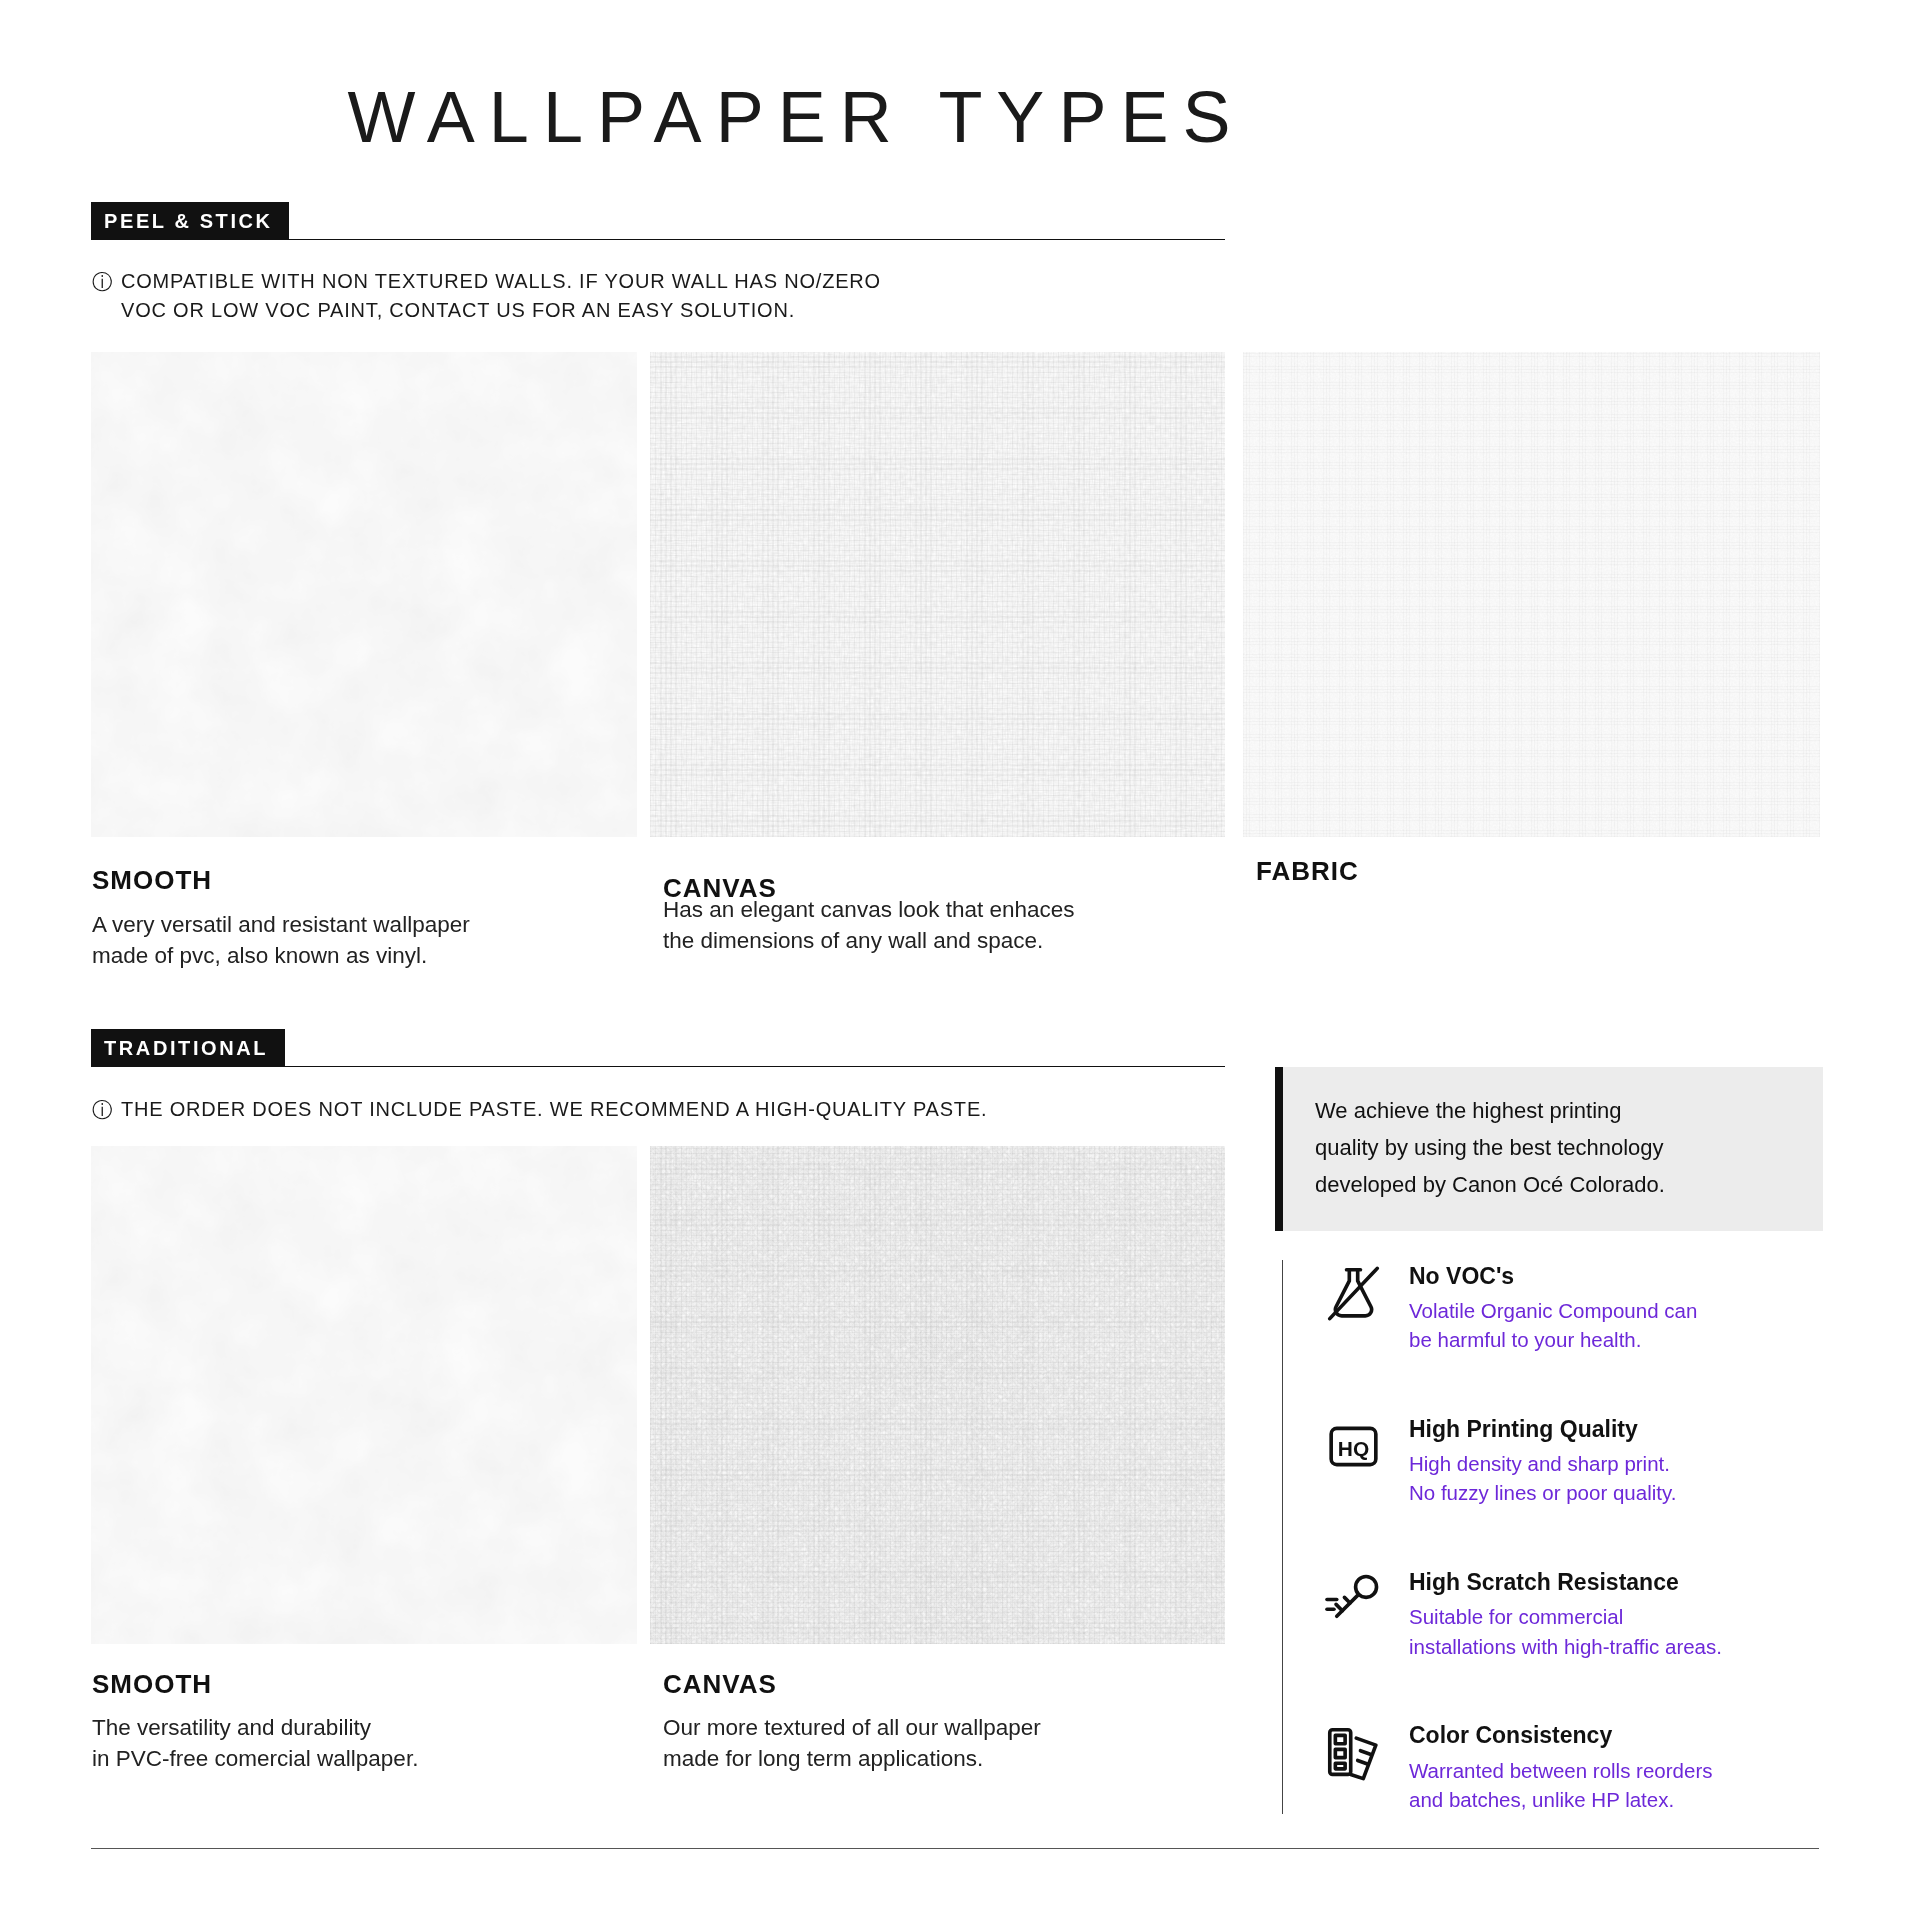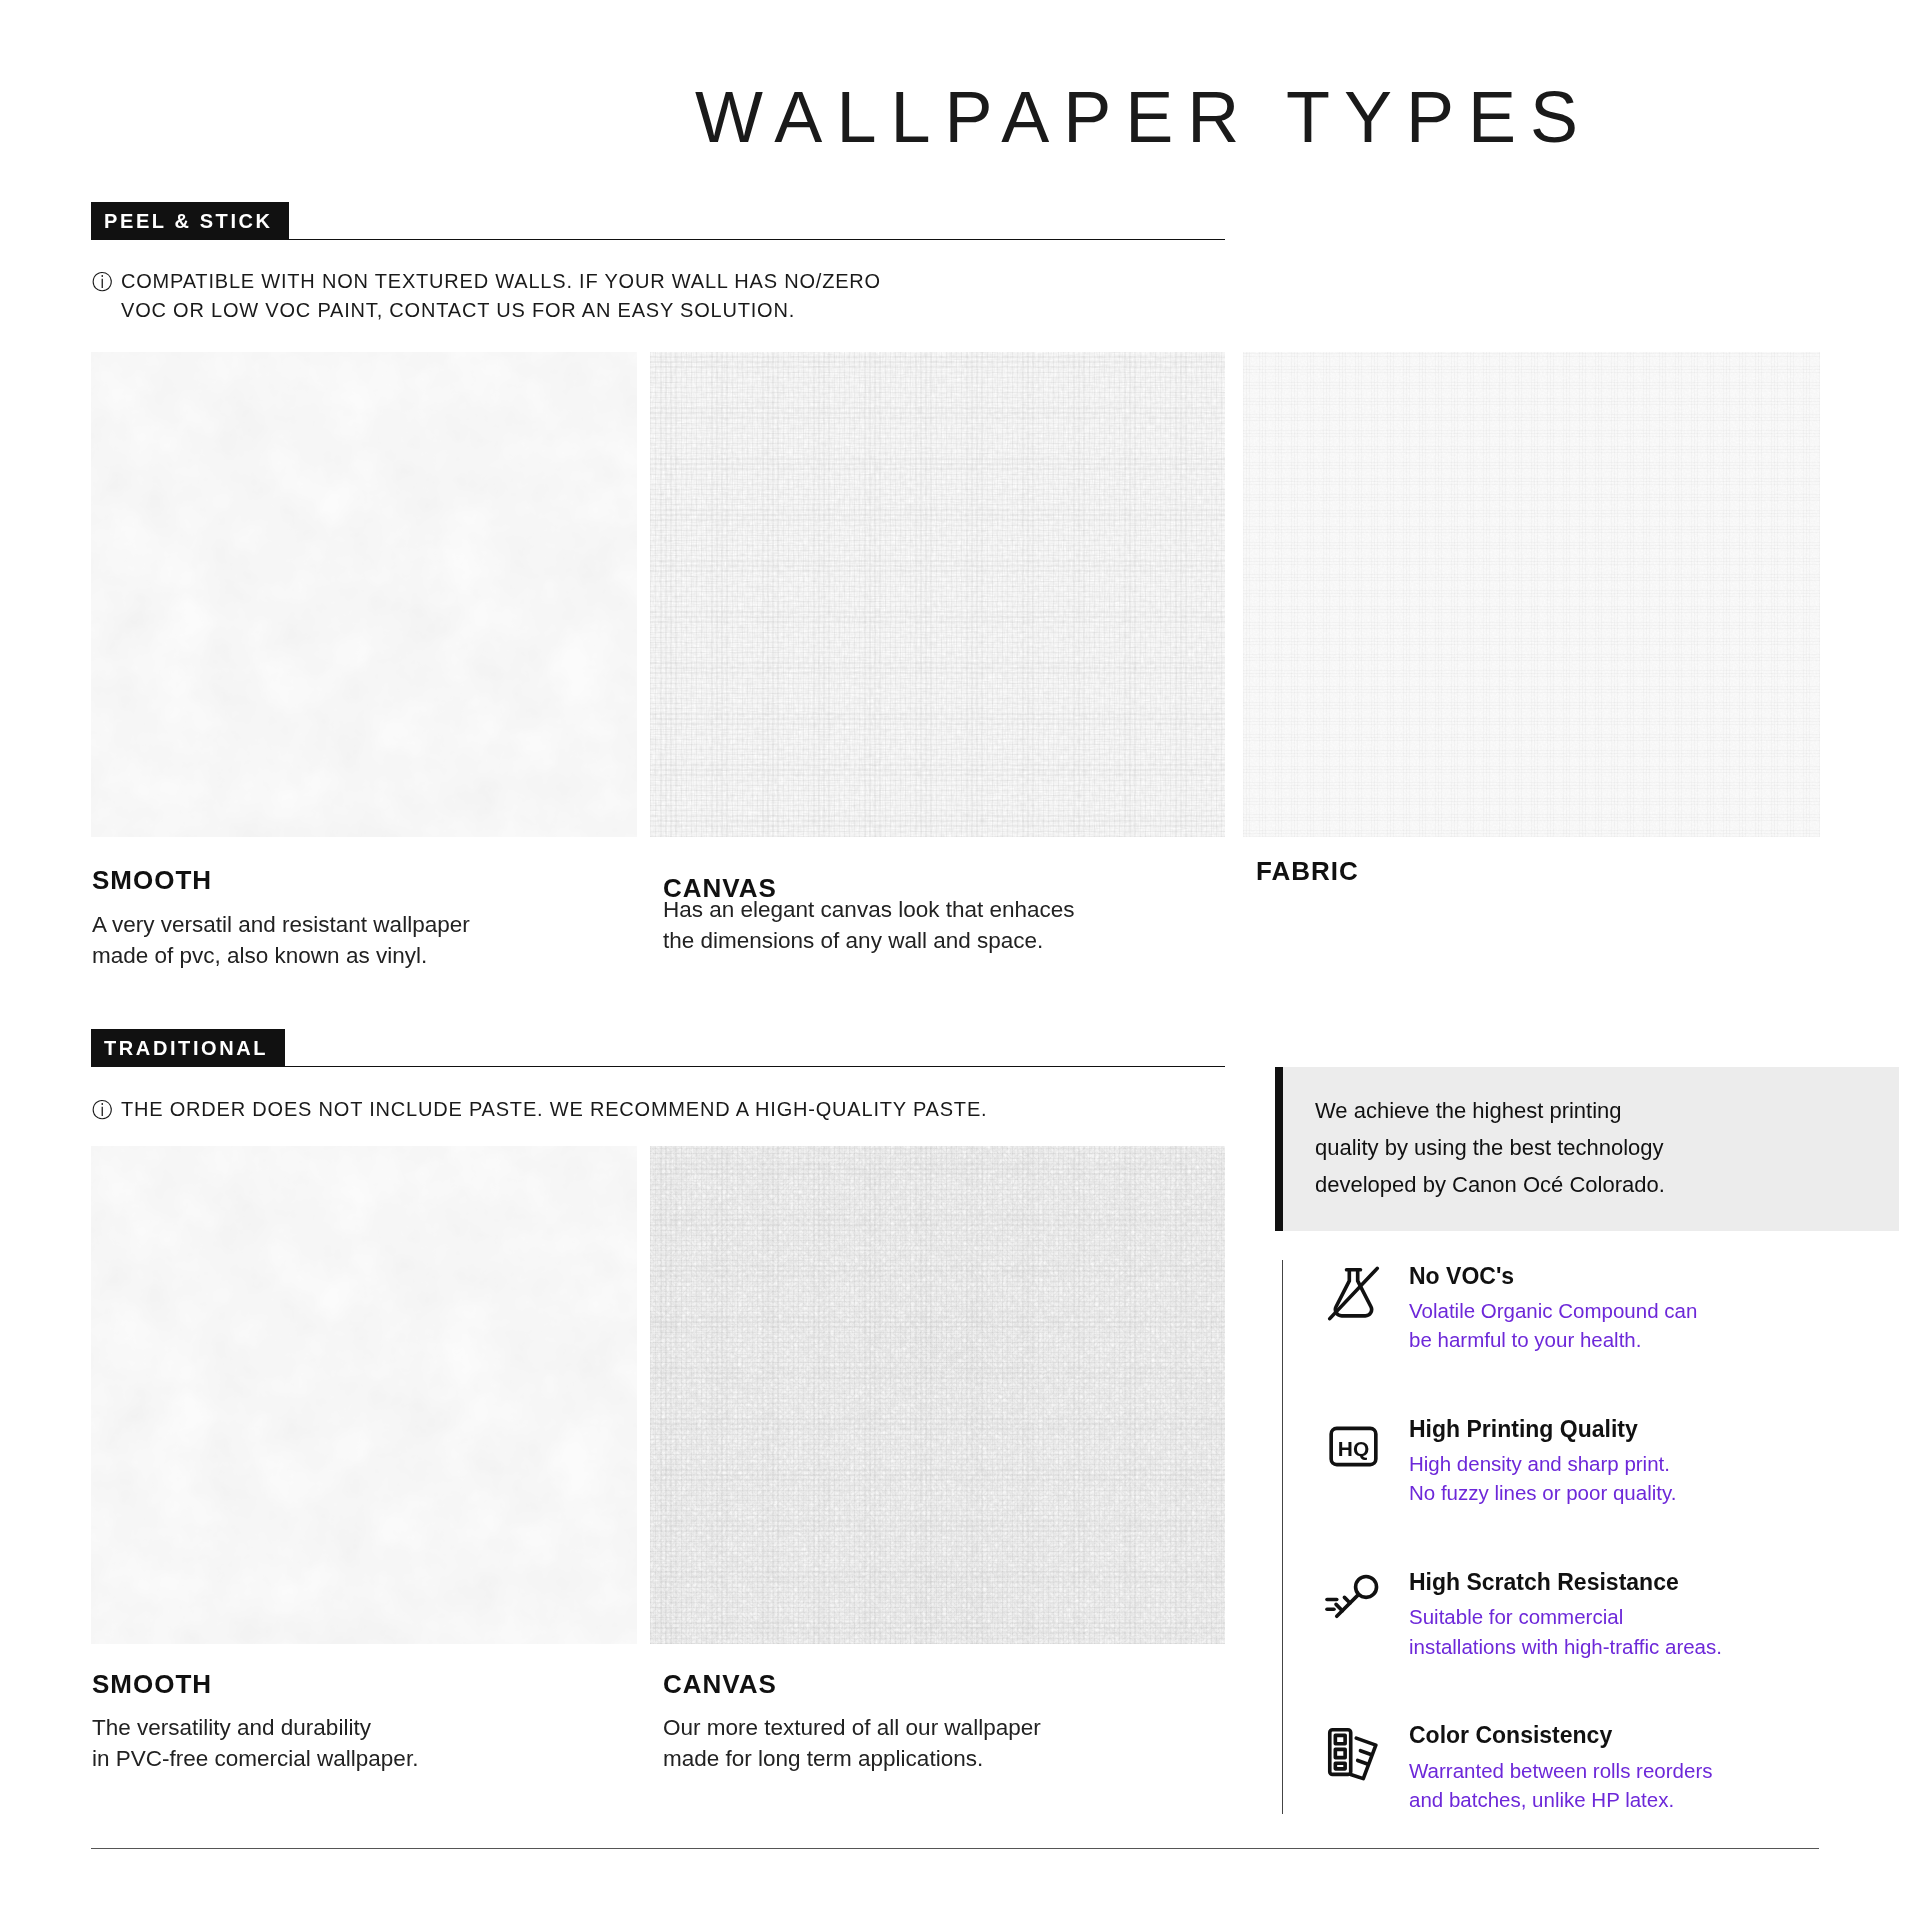--- a/index.html
+++ b/index.html
@@ -4,21 +4,21 @@
 <style>
   html,body{margin:0;padding:0;background:#fff;}
   .page{
     position:relative;width:1926px;height:1926px;background:#ffffff;
     font-family:"Liberation Sans",sans-serif;color:#111;overflow:hidden;
   }
   .ml{white-space:pre-line;}
 
   
   .title{
-    position:absolute;top:76px;left:0;width:1592px;text-align:right;
+    position:absolute;top:76px;left:0;width:1592px;text-align:center;
     font-size:72px;font-weight:500;letter-spacing:14px;color:#1a1a1a;
   }
 
   
   .section-head{position:absolute;left:91px;width:1134px;border-bottom:1.9px solid #111;line-height:0;}
   .section-label{
     display:inline-block;background:#111;color:#fff;font-weight:700;
     font-size:20px;letter-spacing:2.6px;line-height:1;padding:9px 16.7px 7.7px 13px;
   }
   .head-peel{top:202px;}
@@ -57,21 +57,21 @@
   .d-r1{top:909px;}
   .n-r2{top:1669px;}
   .d-r2{top:1712px;}
   .n-c1{left:92px;} .n-c2{left:663px;} .n-c3{left:1256px;}
   .d-c1{left:92px;} .d-c2{left:663px;} .d-c3{left:1256px;}
   .n-r1.n-c2{top:873px;} .d-r1.d-c2{top:894px;}
   .n-r1.n-c3{top:856px;} .d-r1.d-c3{top:900px;}
 
   
   .quality-box{
-    position:absolute;left:1275px;top:1067px;width:624px;box-sizing:border-box;
+    position:absolute;left:1275px;top:1067px;width:548px;box-sizing:border-box;
     background:#ececec;border-left:8.3px solid #111;
     padding:26px 26px 27px 32px;font-size:22px;line-height:1.68;color:#111;
   }
   .features{
     position:absolute;left:1282px;top:1260px;width:539px;box-sizing:border-box;
     border-left:1.9px solid #444;padding-left:37px;
     display:flex;flex-direction:column;gap:59px;
   }
   .feature{display:flex;gap:22px;align-items:flex-start;}
   .feature-icon{flex:0 0 67px;width:67px;height:67px;}

